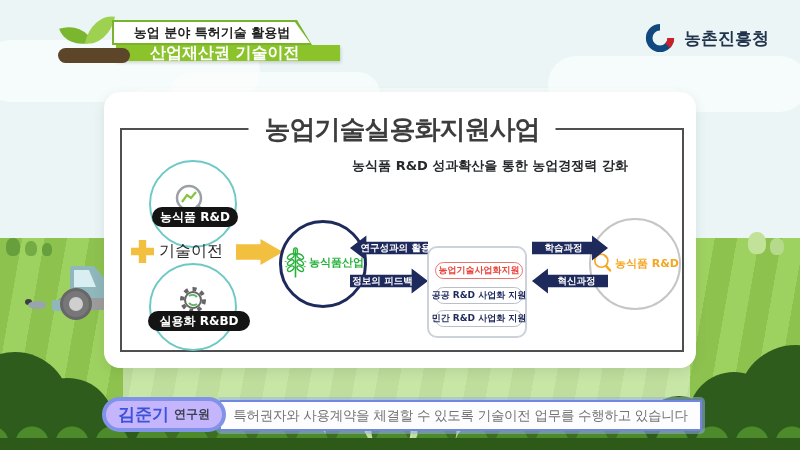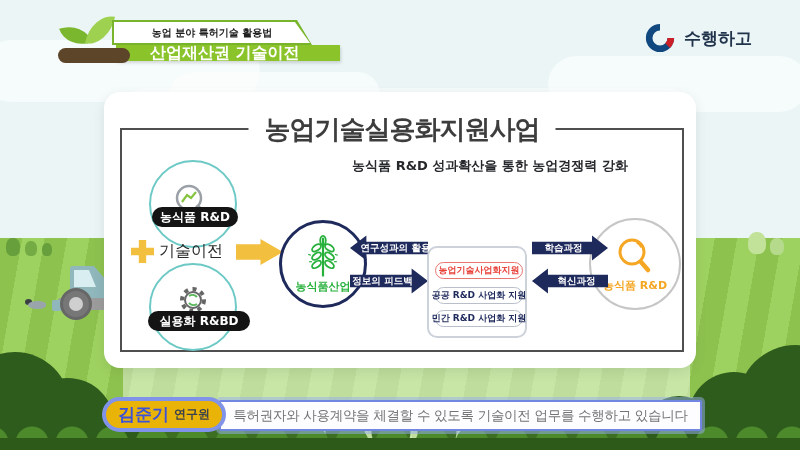--- a/index.html
+++ b/index.html
@@ -39,38 +39,38 @@
   
   .leaf { position:absolute; }
   .leaf-l { left:62px; top:24px; width:27px; height:23px; background:#7ab62e; border-radius:0 100% 0 100%; transform:rotate(-18deg); }
   .leaf-r { left:88px; top:14px; width:24px; height:32px; background:#9ed14f; border-radius:100% 0 100% 0; transform:rotate(12deg); }
   .log { position:absolute; left:58px; top:48px; width:72px; height:15px; background:#5d4529; border-radius:8px; }
   .badge-topic { position:absolute; left:112px; top:20px; width:200px; height:25px; background:#79b52c;
                  clip-path:polygon(0 0,92.5% 0,100% 100%,0 100%); }
   .badge-topic-inner { position:absolute; left:2px; top:2px; right:2px; bottom:2px; background:#fff;
                  clip-path:polygon(0 0,92.3% 0,100% 100%,0 100%);
                  display:flex; align-items:center; justify-content:center;
-                 font-size:10px; font-weight:bold; color:#202020; white-space:nowrap; }
+                 font-size:13px; font-weight:bold; color:#202020; white-space:nowrap; }
   .badge-section { position:absolute; left:116px; top:45px; width:224px; height:16px; background:#8bc32a;
                  display:flex; align-items:center; padding-left:34px; font-size:16px; font-weight:bold;
                  color:#fff; white-space:nowrap; box-shadow:1px 2px 3px rgba(0,0,0,.15); }
   .agency { position:absolute; left:644px; top:22px; display:flex; align-items:center; gap:8px; }
   .agency-name { font-size:17px; font-weight:600; color:#22344c; white-space:nowrap; }
 
   
   .card { position:absolute; left:104px; top:92px; width:592px; height:276px; background:#fff;
           border-radius:16px; box-shadow:0 4px 12px rgba(60,80,60,.12); }
   .frame { position:absolute; left:120px; top:128px; width:564px; height:224px; border:2px solid #4f4f4f; }
   .frame-title { position:absolute; left:50%; top:-18px; transform:translateX(-50%); background:#fff;
                  padding:0 16px; font-size:26px; font-weight:bold; color:#3d3d3d; white-space:nowrap; letter-spacing:-1px; }
   .subtitle { position:absolute; left:300px; top:157px; width:380px; text-align:center;
               font-size:13px; font-weight:bold; color:#26282c; white-space:nowrap; }
 
   
-  .circle { position:absolute; border-radius:50%; background:#fff; display:flex; flex-direction:column;
+  .circle { position:absolute; border-radius:50%; background:#fff; display:flex; flex-direction:row;
             align-items:center; justify-content:center; }
   .c-teal { border:2px solid #6cc9c5; }
   .c1 { left:149px; top:160px; width:88px; height:88px; }
   .c2 { left:149px; top:263px; width:88px; height:88px; }
   .c-center { left:279px; top:220px; width:88px; height:88px; border:3px solid #1f2a5c; }
   .c-right { left:589px; top:218px; width:92px; height:92px; border:2px solid #c6c6c6; }
   .pill-black { position:absolute; background:#141414; border-radius:11px; color:#fff; font-size:12px;
                 font-weight:bold; display:flex; align-items:center; justify-content:center; white-space:nowrap; z-index:3; }
   .p1 { left:152px; top:207px; width:86px; height:20px; }
   .p2 { left:148px; top:311px; width:102px; height:20px; }
@@ -100,21 +100,21 @@
              display:flex; flex-direction:column; align-items:center; justify-content:center; z-index:3; white-space:nowrap; }
   .panel { position:absolute; left:427px; top:246px; width:100px; height:92px; background:#fff;
            border:2px solid #cdd2da; border-radius:10px; z-index:2; }
   .ppill { position:absolute; left:6px; width:88px; height:17px; border-radius:9px; background:#fff;
            display:flex; align-items:center; justify-content:center; font-size:9px; font-weight:bold; white-space:nowrap; }
   .ppill-red  { top:14px; border:1px solid #e8766f; color:#e8433b; }
   .ppill-g1 { top:39px; border:1px solid #b9bfc9; color:#1f2a5c; }
   .ppill-g2 { top:62px; border:1px solid #b9bfc9; color:#1f2a5c; }
 
   
-  .speaker { position:absolute; left:102px; top:397px; height:35px; padding:0 12px; background:#eab308;
+  .speaker { position:absolute; left:102px; top:397px; height:35px; padding:0 12px; background:#c4b5fd;
              border:4px solid #8093e8; border-radius:19px; display:flex; align-items:center; gap:5px; z-index:6; }
   .speaker-name { font-size:17px; font-weight:bold; color:#3c52d9; white-space:nowrap; }
   .speaker-role { font-size:12px; font-weight:bold; color:#39404e; white-space:nowrap; }
   .msgbox { position:absolute; left:219px; top:400px; width:483px; height:31px; background:#fdfdff;
             border:2px solid #7186e0; box-shadow:0 0 0 3px rgba(151,173,240,.5); border-radius:2px;
             display:flex; align-items:center; justify-content:center; z-index:5;
             font-size:13.5px; font-weight:normal; color:#737373; letter-spacing:-0.3px; white-space:nowrap; overflow:hidden; }
 </style>
 </head>
 <body>
@@ -160,21 +160,21 @@
     <div class="badge-topic-inner">농업 분야 특허기술 활용법</div>
   </div>
   <div class="badge-section">산업재산권 기술이전</div>
   <div class="log"></div>
 
   <div class="agency">
     <svg width="32" height="32" viewBox="0 0 34 34">
       <path d="M17 2 A15 15 0 1 0 32 17 L25 17 A8 8 0 1 1 17 9 Z" fill="#11487f"></path>
       <path d="M32 17 A15 15 0 0 1 27.6 27.6 L22.6 22.6 A8 8 0 0 0 25 17 Z" fill="#cc2029"></path>
     </svg>
-    <span class="agency-name">수행하고</span>
+    <span class="agency-name">농촌진흥청</span>
   </div>
 
   <div class="card"></div>
   <div class="frame">
     <div class="frame-title">농업기술실용화지원사업</div>
   </div>
   <div class="subtitle">농식품 R&amp;D 성과확산을 통한 농업경쟁력 강화</div>
 
   <div class="circle c-teal c1">
     <svg width="46" height="46" viewBox="0 0 46 46">

